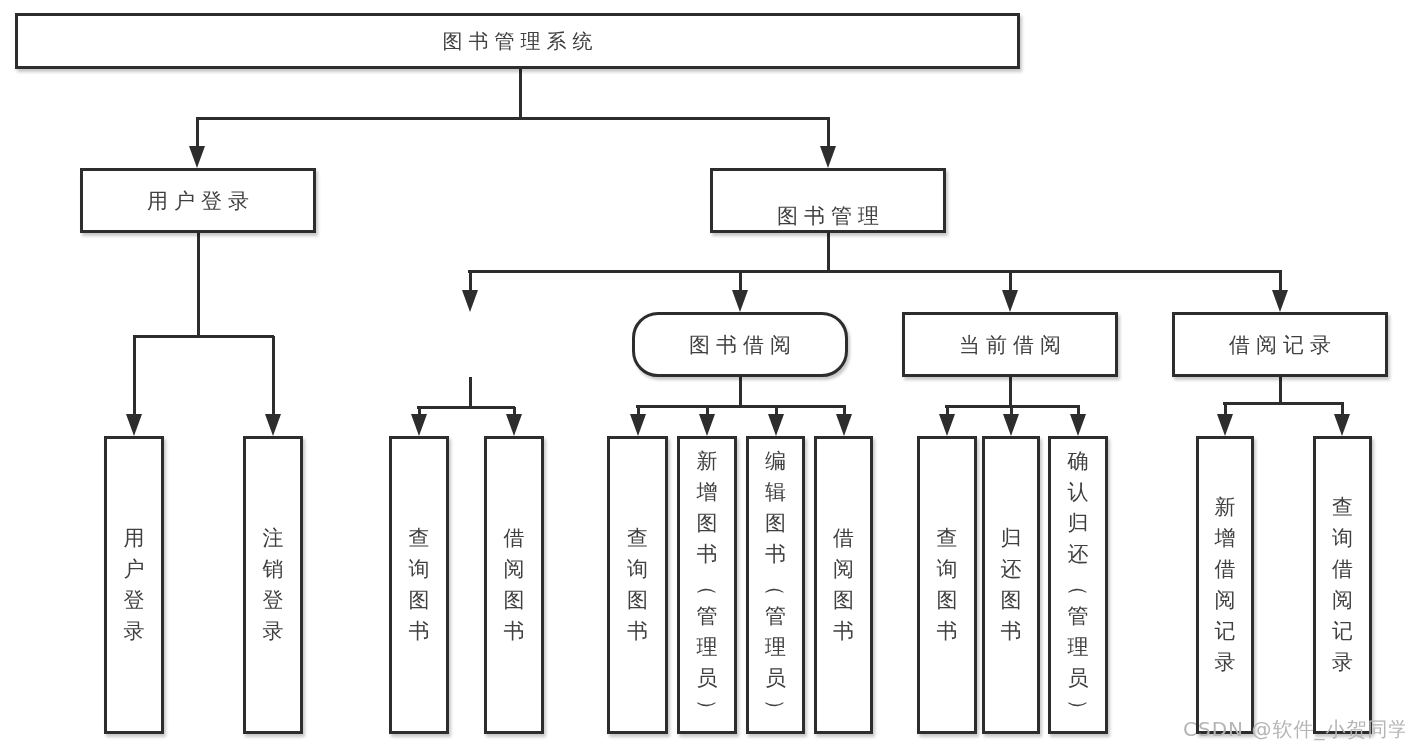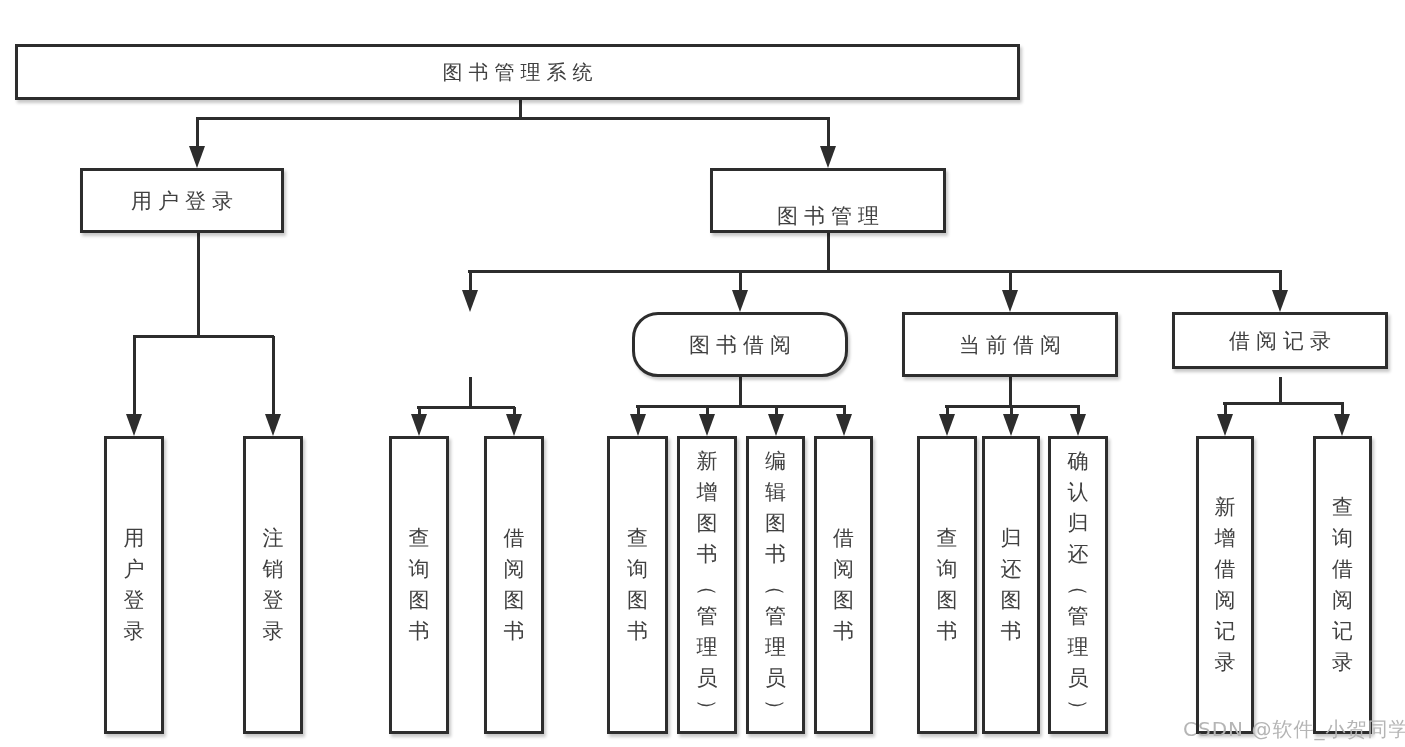--- a/index.html
+++ b/index.html
@@ -36,27 +36,27 @@
   .vchar.rot { transform:rotate(90deg); }
   .line { position:absolute; background:#2d2d2d; z-index:1; }
   .arrow {
     position:absolute; width:0; height:0;
     border-left:8px solid transparent;
     border-right:8px solid transparent;
     border-top:22px solid #2d2d2d;
     z-index:1;
   }
   
-  .n-root   { left:15px;   top:13px;  width:1005px; height:56px;margin-top:31px; }
-  .n-ulogin { left:80px;   top:168px; width:204px;  height:65px; }
+  .n-root   { left:15px;   top:13px;  width:1005px; height:56px; }
+  .n-ulogin { left:80px;   top:168px; width:236px;  height:65px; }
   .n-bmgmt  { left:710px;  top:168px; width:236px;  height:65px;align-items:flex-end; }
   .n-rec    { left:362px;  top:312px; width:216px;  height:65px; }
   .n-borrow { left:632px;  top:312px; width:216px;  height:65px;border-radius:26px; }
   .n-cur    { left:902px;  top:312px; width:216px;  height:65px; }
-  .n-hist   { left:1172px; top:312px; width:216px;  height:57px; }
+  .n-hist   { left:1172px; top:312px; width:216px;  height:65px; }
   .leaf     { top:436px; height:298px; }
   .l1  { left:104px;  width:60px; }
   .l2  { left:243px;  width:60px; }
   .l3  { left:389px;  width:60px; }
   .l4  { left:484px;  width:60px; }
   .l5  { left:607px;  width:61px; }
   .l6  { left:677px;  width:60px; }
   .l7  { left:746px;  width:59px; }
   .l8  { left:814px;  width:59px; }
   .l9  { left:917px;  width:60px; }

